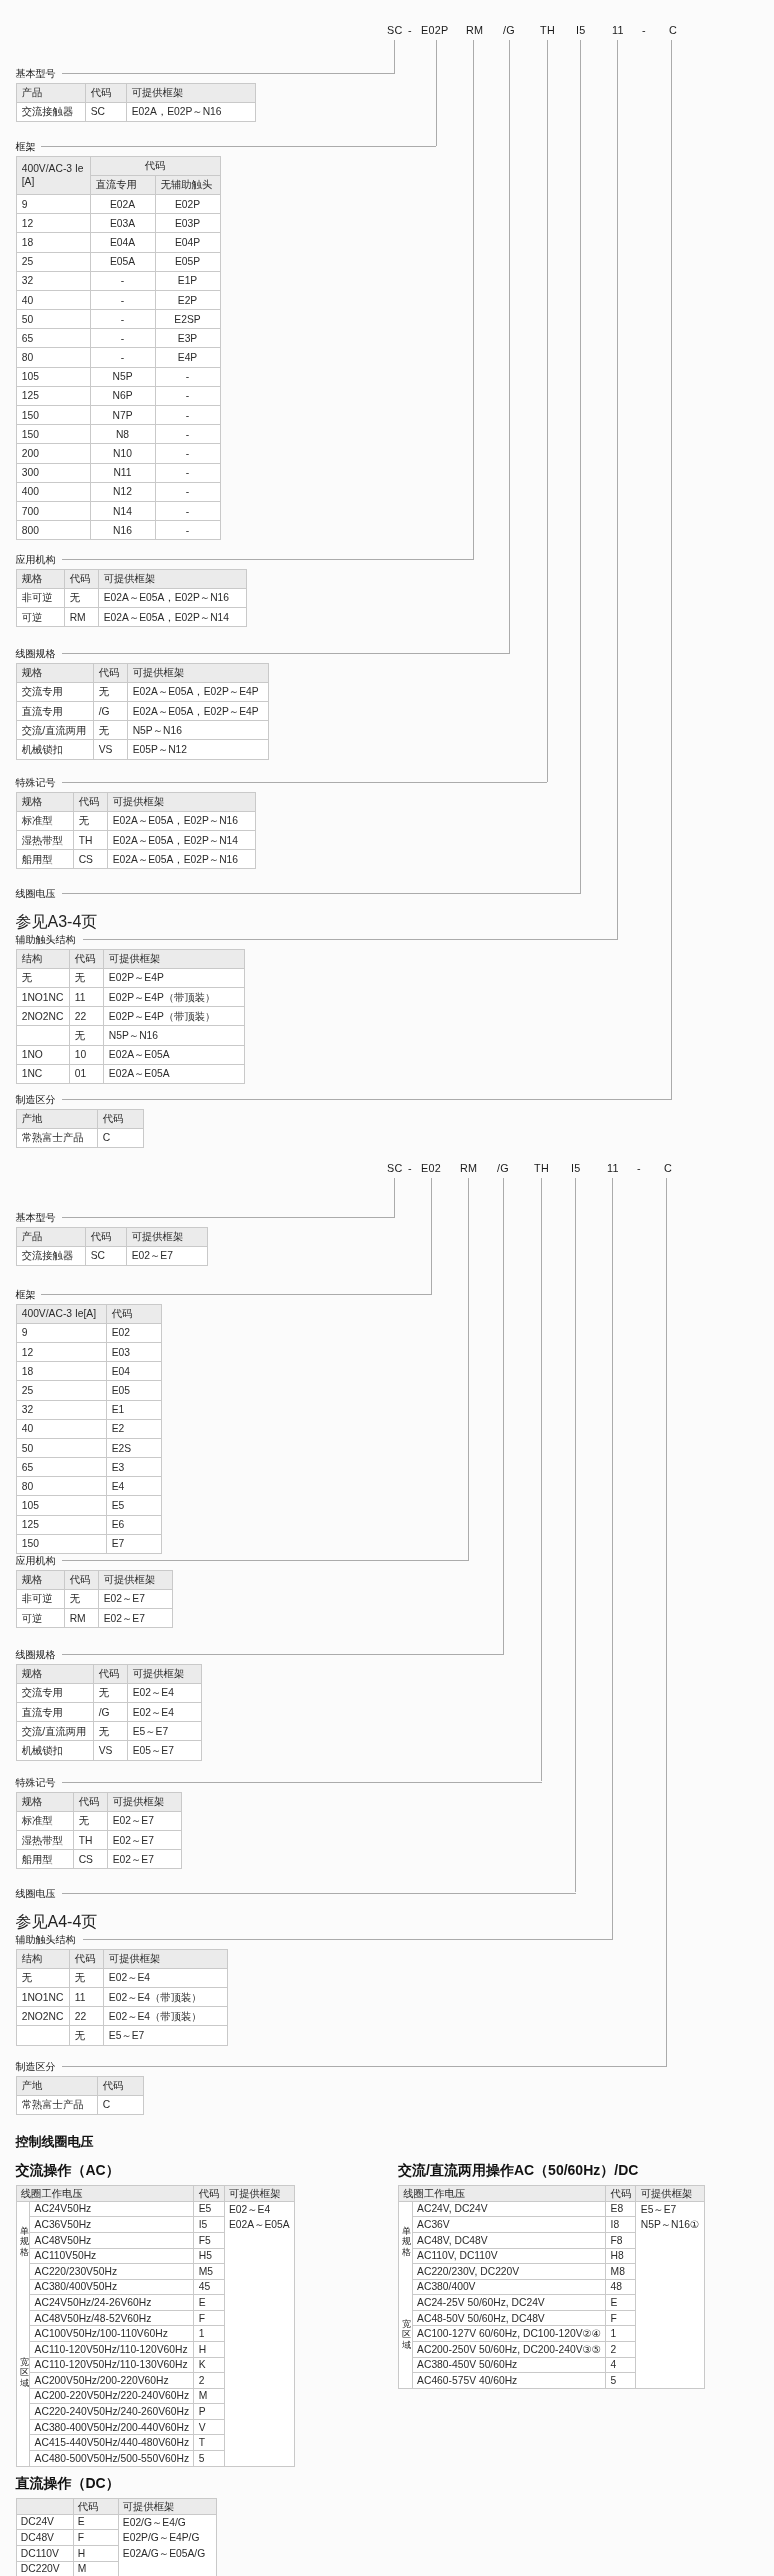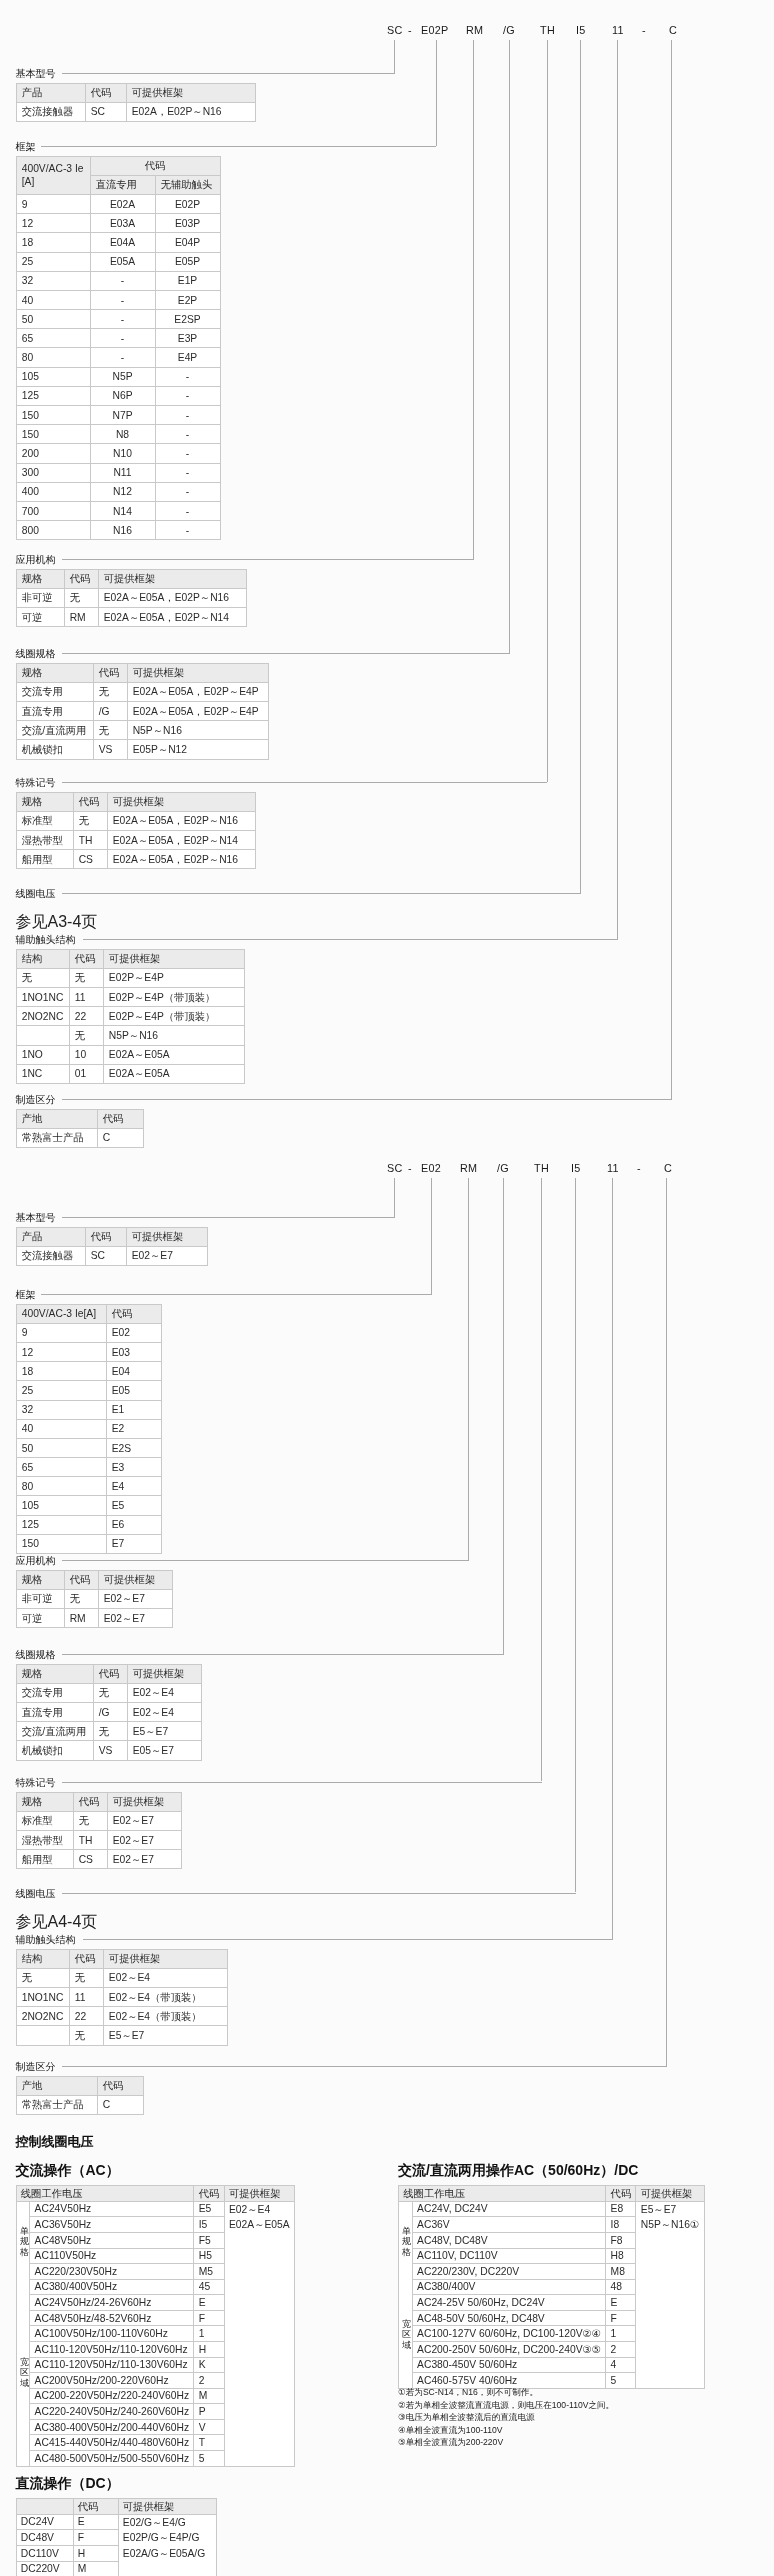--- a/index.html
+++ b/index.html
@@ -880,23 +880,15 @@
           <td>AC460-575V 40/60Hz</td>
           <td>5</td>
           <td class="m"></td>
         </tr>
         </tbody>
     </table>
   </div>
   <div class="vlab" style="left:402px;top:2226px">单规格</div>
   <div class="vlab" style="left:402px;top:2319px">宽区域</div>
 
-  <div class="notes" style="left:398px;top:2386px">
-
-  <div>①若为SC-N14，N16，则不可制作。</div>
-      <div>②若为单相全波整流直流电源，则电压在100-110V之间。</div>
-      <div>③电压为单相全波整流后的直流电源</div>
-      <div>④单相全波直流为100-110V</div>
-      <div>⑤单相全波直流为200-220V</div>
-    </div>
 
 </div>
 
 
 </body></html>

